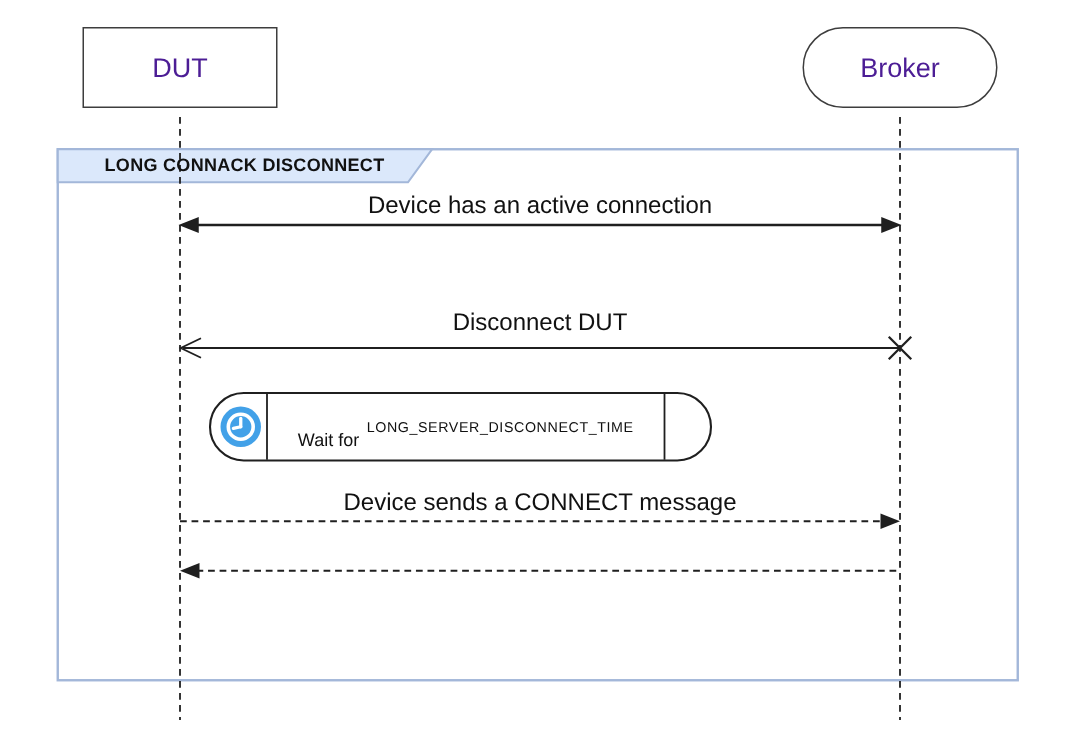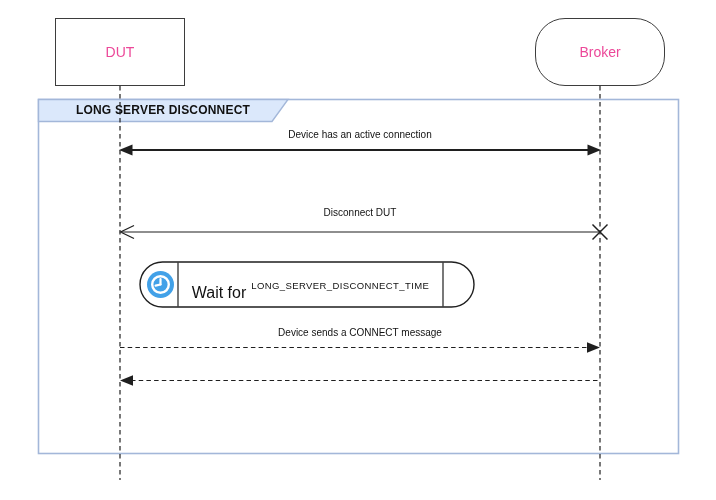--- a/index.html
+++ b/index.html
@@ -11,66 +11,66 @@
     font-family: "Liberation Sans", sans-serif;
     overflow: hidden;
   }
   svg.layer {
     position: absolute;
     left: 0; top: 0;
     width: 716px; height: 500px;
   }
   .actor-box {
     position: absolute;
-    width: 130px; height: 68px;
+    width: 130px; height: 54px;
     background: #ffffff;
     border: 1.7px solid #3d3d3d;
     box-sizing: border-box;
     display: flex;
     align-items: center;
     justify-content: center;
-    font-size: 14px;
-    color: #ec4899;
+    font-size: 18px;
+    color: #4c1d95;
   }
   .actor-box.dut { left: 55px; top: 18px; }
   .actor-box.broker { left: 535px; top: 18px; border-radius: 30px; }
   .frame-title {
     position: absolute;
     left: 40px; top: 103px;
     width: 246px; height: 16px;
     text-align: center;
     font-size: 12px;
     font-weight: bold;
     color: #111111;
     letter-spacing: 0.2px;
   }
   .msg-label {
     position: absolute;
     left: 120px;
     width: 480px;
     text-align: center;
-    font-size: 10px;
+    font-size: 16px;
     color: #111111;
     white-space: nowrap;
   }
   .msg-label.m1 { top: 129px; }
   .msg-label.m2 { top: 207px; }
   .msg-label.m3 { top: 327px; }
   .msg-label.m4 { top: 395px; }
   .timer-label {
     position: absolute;
     left: 178px; top: 277px;
     width: 265px; height: 16px;
     display: flex;
     align-items: center;
     justify-content: center;
     color: #111111;
     white-space: nowrap;
   }
-  .timer-label .prefix { font-size: 16px; margin-right: 5px; margin-top: 16px; }
+  .timer-label .prefix { font-size: 12px; margin-right: 5px; margin-top: 16px; }
   .timer-label .constant {
     font-size: 9.5px;
     font-weight: normal;
     letter-spacing: 0.4px;
     position: relative;
     top: 0.5px;
   }
 </style>
 </head>
 <body>
@@ -123,21 +123,21 @@
     </g>
   </svg>
 
   <div class="actor-box dut">
     <span>DUT</span>
   </div>
   <div class="actor-box broker">
     <span>Broker</span>
   </div>
 
-  <div class="frame-title">LONG SERVER DISCONNECT</div>
+  <div class="frame-title">LONG CONNACK DISCONNECT</div>
 
   <div class="msg-label m1">Device has an active connection</div>
   <div class="msg-label m3">Device sends a CONNECT message</div>
   <div class="msg-label m2">Disconnect DUT</div>
 
   <div class="timer-label">
     <span class="prefix">Wait for</span>
     <span class="constant">LONG_SERVER_DISCONNECT_TIME</span>
   </div>
 

